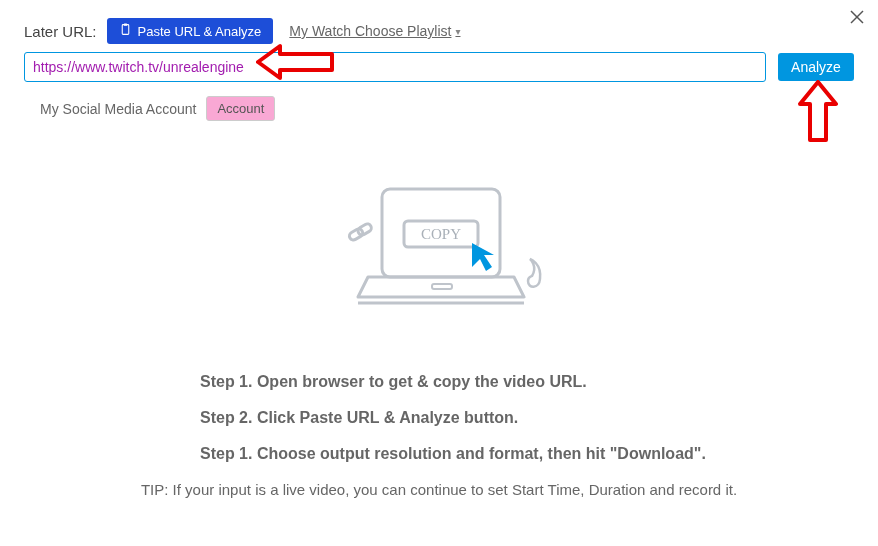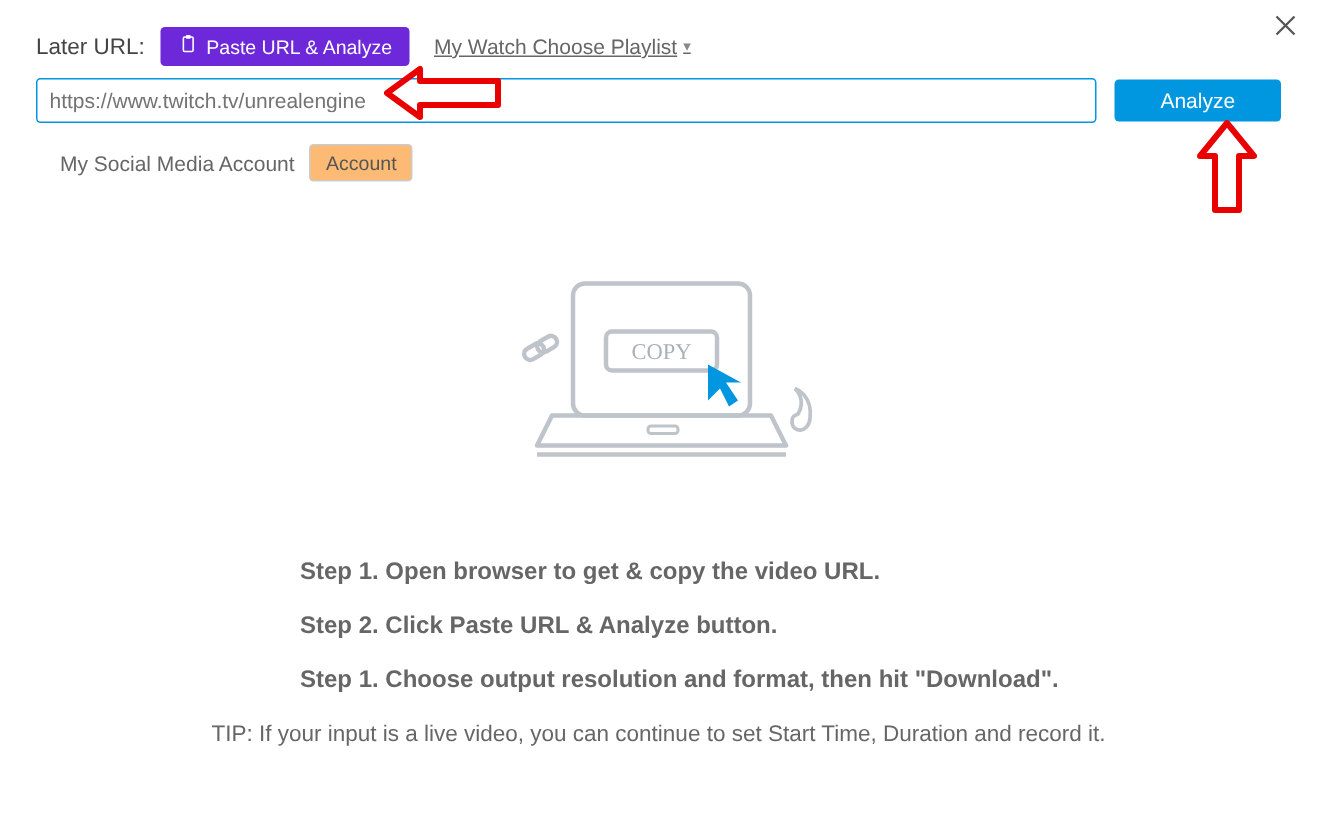--- a/index.html
+++ b/index.html
@@ -24,21 +24,21 @@
       display: flex;
       align-items: center;
       padding: 18px 24px 8px 24px;
       gap: 10px;
     }
     .url-label {
       font-size: 15px;
       color: #444;
     }
     .paste-btn {
-      background: #6d28d9;
+      background: #1d4ed8;
       color: #fff;
       border: none;
       border-radius: 3px;
       padding: 5px 12px;
       font-size: 13px;
       display: inline-flex;
       align-items: center;
       gap: 6px;
       cursor: pointer;
     }
@@ -63,46 +63,46 @@
       padding: 0 24px;
       gap: 12px;
     }
     .url-input {
       flex: 1;
       height: 30px;
       border: 1px solid #0096e0;
       border-radius: 3px;
       padding: 0 8px;
       font-size: 14px;
-      color: #737373;
+      color: #a21caf;
       outline: none;
     }
     .analyze-btn {
       background: #0096e0;
       color: #fff;
       border: none;
       border-radius: 3px;
-      width: 111px;
+      width: 76px;
       height: 28px;
       font-size: 14px;
       cursor: pointer;
     }
     .social-row {
       display: flex;
       align-items: center;
       padding: 14px 24px 0 24px;
       gap: 10px;
       margin-left: 16px;
     }
     .social-label {
       font-size: 14px;
       color: #666;
     }
     .account-btn {
-      background: #fdba74;
+      background: #f9a8d4;
       border: 1px solid #ccc;
       border-radius: 3px;
       padding: 4px 10px;
       font-size: 13px;
       color: #555;
       cursor: pointer;
     }
     .illustration {
       display: flex;
       justify-content: center;

